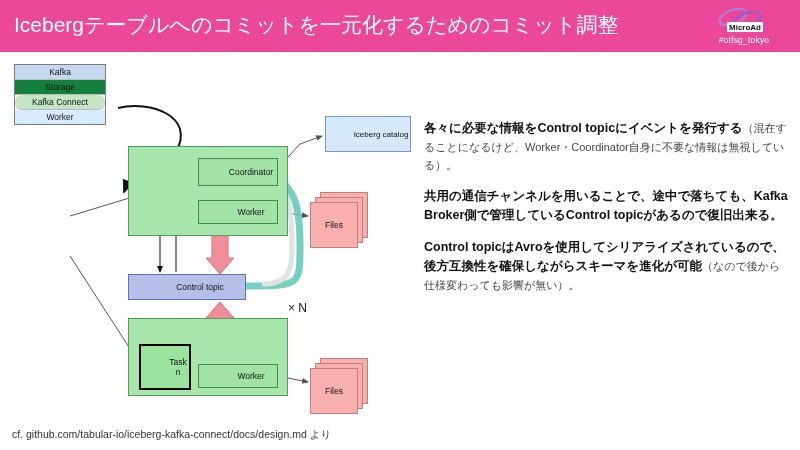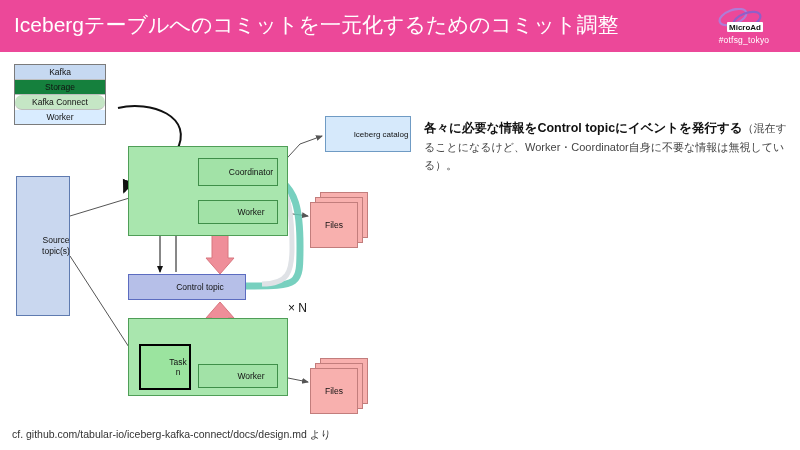--- a/index.html
+++ b/index.html
@@ -179,24 +179,20 @@
       <path d="M288,90 l-10,-9 l1,16 z" fill="#5fc8b4"></path>
 
       <path d="M262,188 C288,188 292,176 292,152 C292,116 288,98 282,92" stroke="#dfe2e6" stroke-width="5" fill="none"></path>
 
       <g fill="#ef8e99" stroke="#d8767f" stroke-width="1">
         <polygon points="212,132 228,132 228,162 234,162 220,178 206,162 212,162"></polygon>
         <polygon points="212,262 228,262 228,222 234,222 220,206 206,222 212,222"></polygon>
       </g>
     </svg>
 
-    <div class="node n-source">
-      <span>Source
-topic(s)</span>
-    </div>
     <div class="node n-catalog">
       <span>Iceberg catalog</span>
     </div>
 
     <div class="node n-group1"></div>
     <div class="node n-group2"></div>
 
     <div class="node n-coordinator">
       <span>Coordinator</span>
     </div>
@@ -226,16 +222,22 @@
       <div class="card c3">Files</div>
     </div>
 
     <div class="xn">× N</div>
   </div>
 
   <div class="right">
     <div class="para">
       <b>各々に必要な情報をControl topicにイベントを発行する</b><span class="small">（混在することになるけど、Worker・Coordinator自身に不要な情報は無視している）。</span>
     </div>
+    <div class="para">
+      <b>共用の通信チャンネルを用いることで、途中で落ちても、Kafka Broker側で管理しているControl topicがあるので復旧出来る。</b>
+    </div>
+    <div class="para">
+      <b>Control topicはAvroを使用してシリアライズされているので、後方互換性を確保しながらスキーマを進化が可能</b><span class="small">（なので後から仕様変わっても影響が無い）。</span>
+    </div>
   </div>
 
   <div class="footer">cf. github.com/tabular-io/iceberg-kafka-connect/docs/design.md より</div>
 </div>
 
 </body></html>

